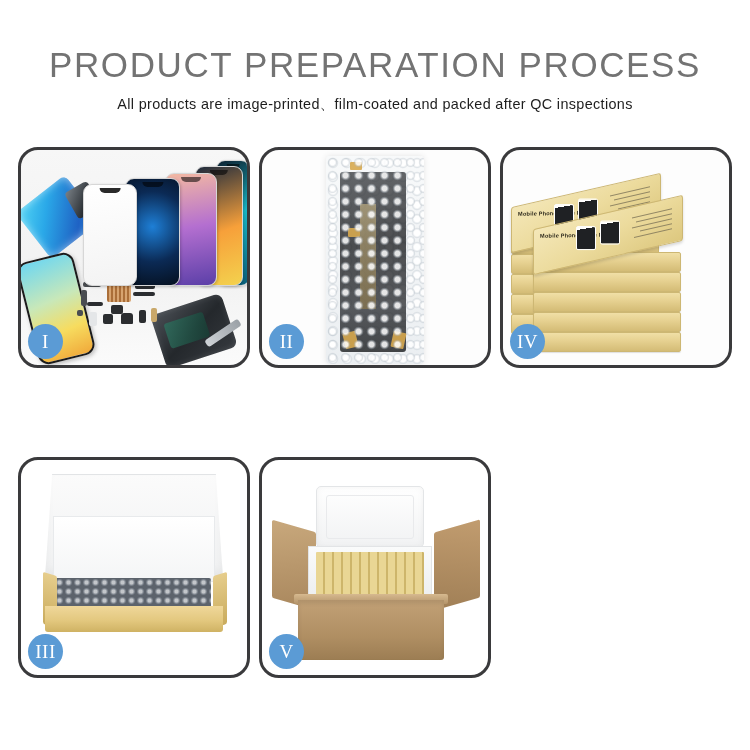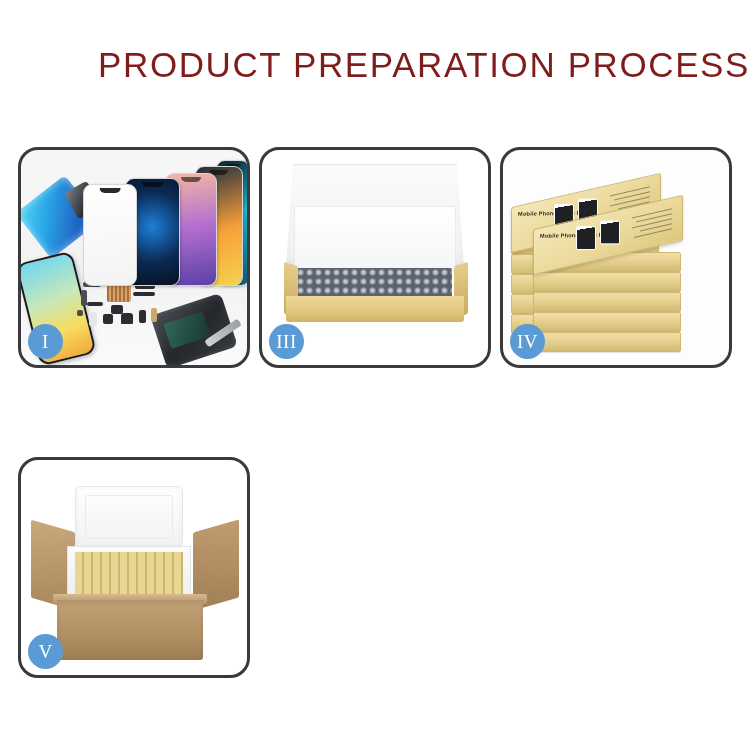--- a/index.html
+++ b/index.html
@@ -8,24 +8,23 @@
     background: #ffffff;
     font-family: "Liberation Sans", sans-serif;
     overflow: hidden;
   }
   .page { position: relative; width: 750px; height: 750px; background: #fff; }
 
   
   .header { position: absolute; left: 0; top: 0; width: 750px; text-align: center; }
   .title {
     font-size: 35px; line-height: 40px; font-weight: 400;
-    letter-spacing: 1.6px; color: #7f1d1d;
+    letter-spacing: 1.6px; color: #737373;
     margin-top: 45px;
     font-family: "Liberation Sans", sans-serif;
-    text-align: right;
   }
   .subtitle {
     font-size: 14.4px; line-height: 20px; color: #1d1d1d;
     letter-spacing: 0.35px; margin-top: 9px;
     font-family: "Liberation Sans", sans-serif;
   }
 
   
   .grid {
     position: absolute; left: 18px; top: 147px;
@@ -292,20 +291,21 @@
     background: rgba(150,124,90,.75); border-radius:1px;
   }
 </style>
 </head>
 <body>
 
 <div class="page">
 
   <div class="header">
     <div class="title">PRODUCT PREPARATION PROCESS</div>
+    <div class="subtitle">All products are image-printed、film-coated and packed after QC inspections</div>
   </div>
 
   <div class="grid">
 
     <div class="panel p1">
       <div class="panel-scene">
         <div class="film"></div>
         <div class="fan">
           <div class="ph ph1">
               <span class="notch"></span>
@@ -341,74 +341,88 @@
         <div class="part w" style="left:68px;top:162px;width:8px;height:14px;border-radius:2px;"></div>
         <div class="part" style="left:82px;top:164px;width:10px;height:10px;border-radius:2px;"></div>
         <div class="part" style="left:100px;top:163px;width:12px;height:11px;border-radius:3px 3px 1px 1px;"></div>
         <div class="part" style="left:118px;top:160px;width:7px;height:13px;"></div>
         <div class="part t" style="left:130px;top:158px;width:6px;height:14px;"></div>
         <div class="part l" style="left:56px;top:160px;width:6px;height:6px;"></div>
       </div>
       <div class="badge">I</div>
     </div>
 
+    <div class="panel p2">
+      <div class="panel-scene">
+        <div class="bubblepack">
+          <div class="inner"></div>
+          <div class="flex"></div>
+          <div class="tape" style="left:24px;top:6px;width:12px;height:8px;"></div>
+          <div class="tape" style="left:22px;top:72px;width:12px;height:9px;"></div>
+          <div class="tape" style="left:18px;top:176px;width:13px;height:16px;transform:rotate(-14deg);"></div>
+          <div class="tape" style="left:66px;top:176px;width:13px;height:16px;transform:rotate(12deg);"></div>
+          <div class="overlay"></div>
+        </div>
+      </div>
+      <div class="badge">II</div>
+    </div>
+
+    <div class="panel p4">
+      <div class="panel-scene">
+        <div class="stack">
+
+          <div class="sbox" style="left:0;top:66px;"></div>
+          <div class="sbox" style="left:0;top:86px;"></div>
+          <div class="sbox" style="left:0;top:106px;"></div>
+          <div class="sbox" style="left:0;top:126px;"></div>
+          <div class="sbox" style="left:0;top:146px;"></div>
+
+          <div class="lid" style="left:0;top:22px;">
+            <span class="lbl">Mobile Phone Spare Parts</span>
+            <span class="sw" style="left:42px;"></span>
+            <span class="sw" style="left:66px;"></span>
+            <span class="lnrow" style="right:10px; top:10px; width:40px;"></span>
+            <span class="lnrow" style="right:10px; top:15px; width:36px;"></span>
+            <span class="lnrow" style="right:10px; top:20px; width:40px;"></span>
+            <span class="lnrow" style="right:10px; top:25px; width:32px;"></span>
+            <span class="lnrow" style="right:10px; top:30px; width:38px;"></span>
+          </div>
+
+          <div class="sbox" style="left:22px;top:84px;"></div>
+          <div class="sbox" style="left:22px;top:104px;"></div>
+          <div class="sbox" style="left:22px;top:124px;"></div>
+          <div class="sbox" style="left:22px;top:144px;"></div>
+          <div class="sbox" style="left:22px;top:164px;"></div>
+
+          <div class="lid" style="left:22px;top:44px;">
+            <span class="lbl">Mobile Phone Spare Parts</span>
+            <span class="sw" style="left:42px;"></span>
+            <span class="sw" style="left:66px;"></span>
+            <span class="lnrow" style="right:10px; top:10px; width:40px;"></span>
+            <span class="lnrow" style="right:10px; top:15px; width:36px;"></span>
+            <span class="lnrow" style="right:10px; top:20px; width:40px;"></span>
+            <span class="lnrow" style="right:10px; top:25px; width:32px;"></span>
+            <span class="lnrow" style="right:10px; top:30px; width:38px;"></span>
+          </div>
+
+        </div>
+      </div>
+      <div class="badge">IV</div>
+    </div>
 
     <div class="panel p3">
       <div class="panel-scene">
         <div class="b3-lid"></div>
         <div class="b3-foam"></div>
         <div class="b3-grey"></div>
         <div class="b3-side"></div>
         <div class="b3-side r"></div>
         <div class="b3-front"></div>
       </div>
       <div class="badge">III</div>
-    </div>
-
-    <div class="panel p4">
-      <div class="panel-scene">
-        <div class="stack">
-
-          <div class="sbox" style="left:0;top:66px;"></div>
-          <div class="sbox" style="left:0;top:86px;"></div>
-          <div class="sbox" style="left:0;top:106px;"></div>
-          <div class="sbox" style="left:0;top:126px;"></div>
-          <div class="sbox" style="left:0;top:146px;"></div>
-
-          <div class="lid" style="left:0;top:22px;">
-            <span class="lbl">Mobile Phone Spare Parts</span>
-            <span class="sw" style="left:42px;"></span>
-            <span class="sw" style="left:66px;"></span>
-            <span class="lnrow" style="right:10px; top:10px; width:40px;"></span>
-            <span class="lnrow" style="right:10px; top:15px; width:36px;"></span>
-            <span class="lnrow" style="right:10px; top:20px; width:40px;"></span>
-            <span class="lnrow" style="right:10px; top:25px; width:32px;"></span>
-            <span class="lnrow" style="right:10px; top:30px; width:38px;"></span>
-          </div>
-
-          <div class="sbox" style="left:22px;top:84px;"></div>
-          <div class="sbox" style="left:22px;top:104px;"></div>
-          <div class="sbox" style="left:22px;top:124px;"></div>
-          <div class="sbox" style="left:22px;top:144px;"></div>
-          <div class="sbox" style="left:22px;top:164px;"></div>
-
-          <div class="lid" style="left:22px;top:44px;">
-            <span class="lbl">Mobile Phone Spare Parts</span>
-            <span class="sw" style="left:42px;"></span>
-            <span class="sw" style="left:66px;"></span>
-            <span class="lnrow" style="right:10px; top:10px; width:40px;"></span>
-            <span class="lnrow" style="right:10px; top:15px; width:36px;"></span>
-            <span class="lnrow" style="right:10px; top:20px; width:40px;"></span>
-            <span class="lnrow" style="right:10px; top:25px; width:32px;"></span>
-            <span class="lnrow" style="right:10px; top:30px; width:38px;"></span>
-          </div>
-
-        </div>
-      </div>
-      <div class="badge">IV</div>
     </div>
 
     <div class="panel p5">
       <div class="panel-scene">
         <div class="v-flapL"></div>
         <div class="v-flapR"></div>
         <div class="v-foamlid"></div>
         <div class="v-inner"></div>
         <div class="v-yellow"></div>
         <div class="v-rim"></div>

